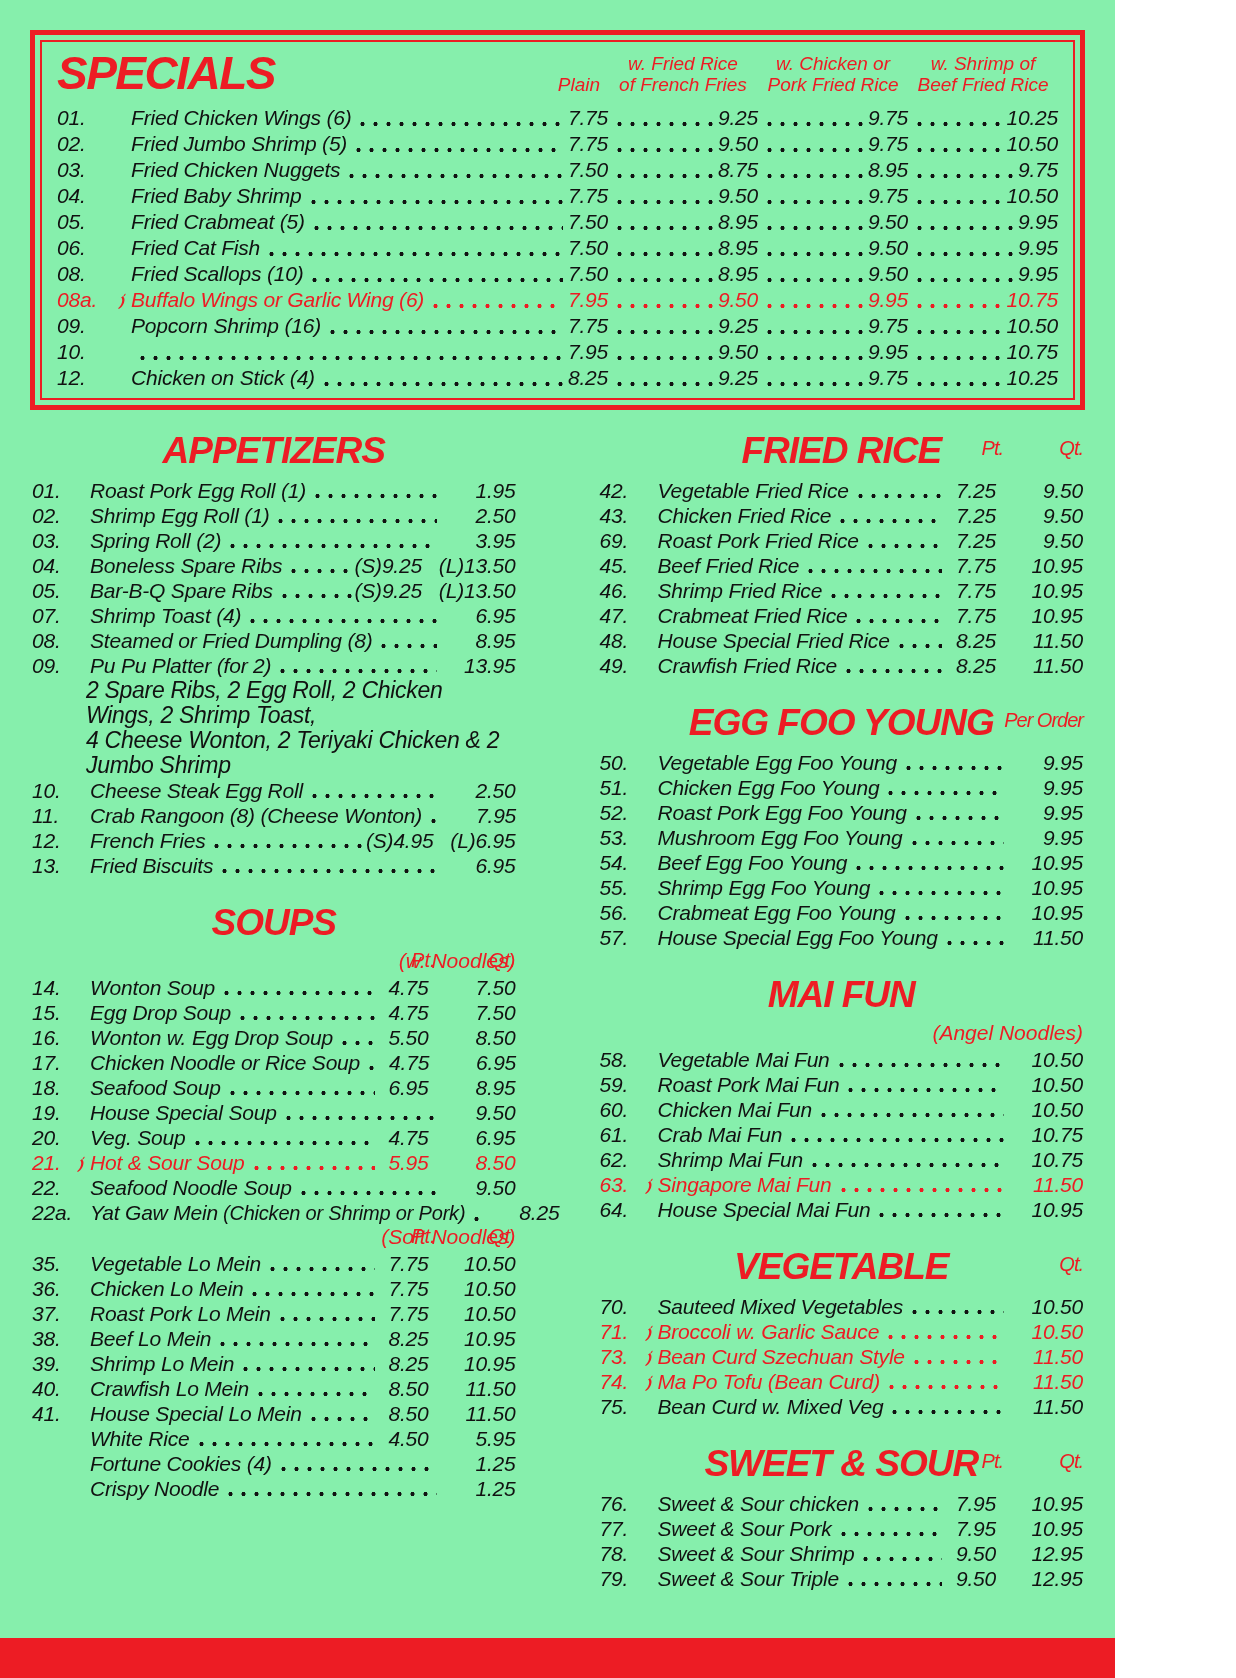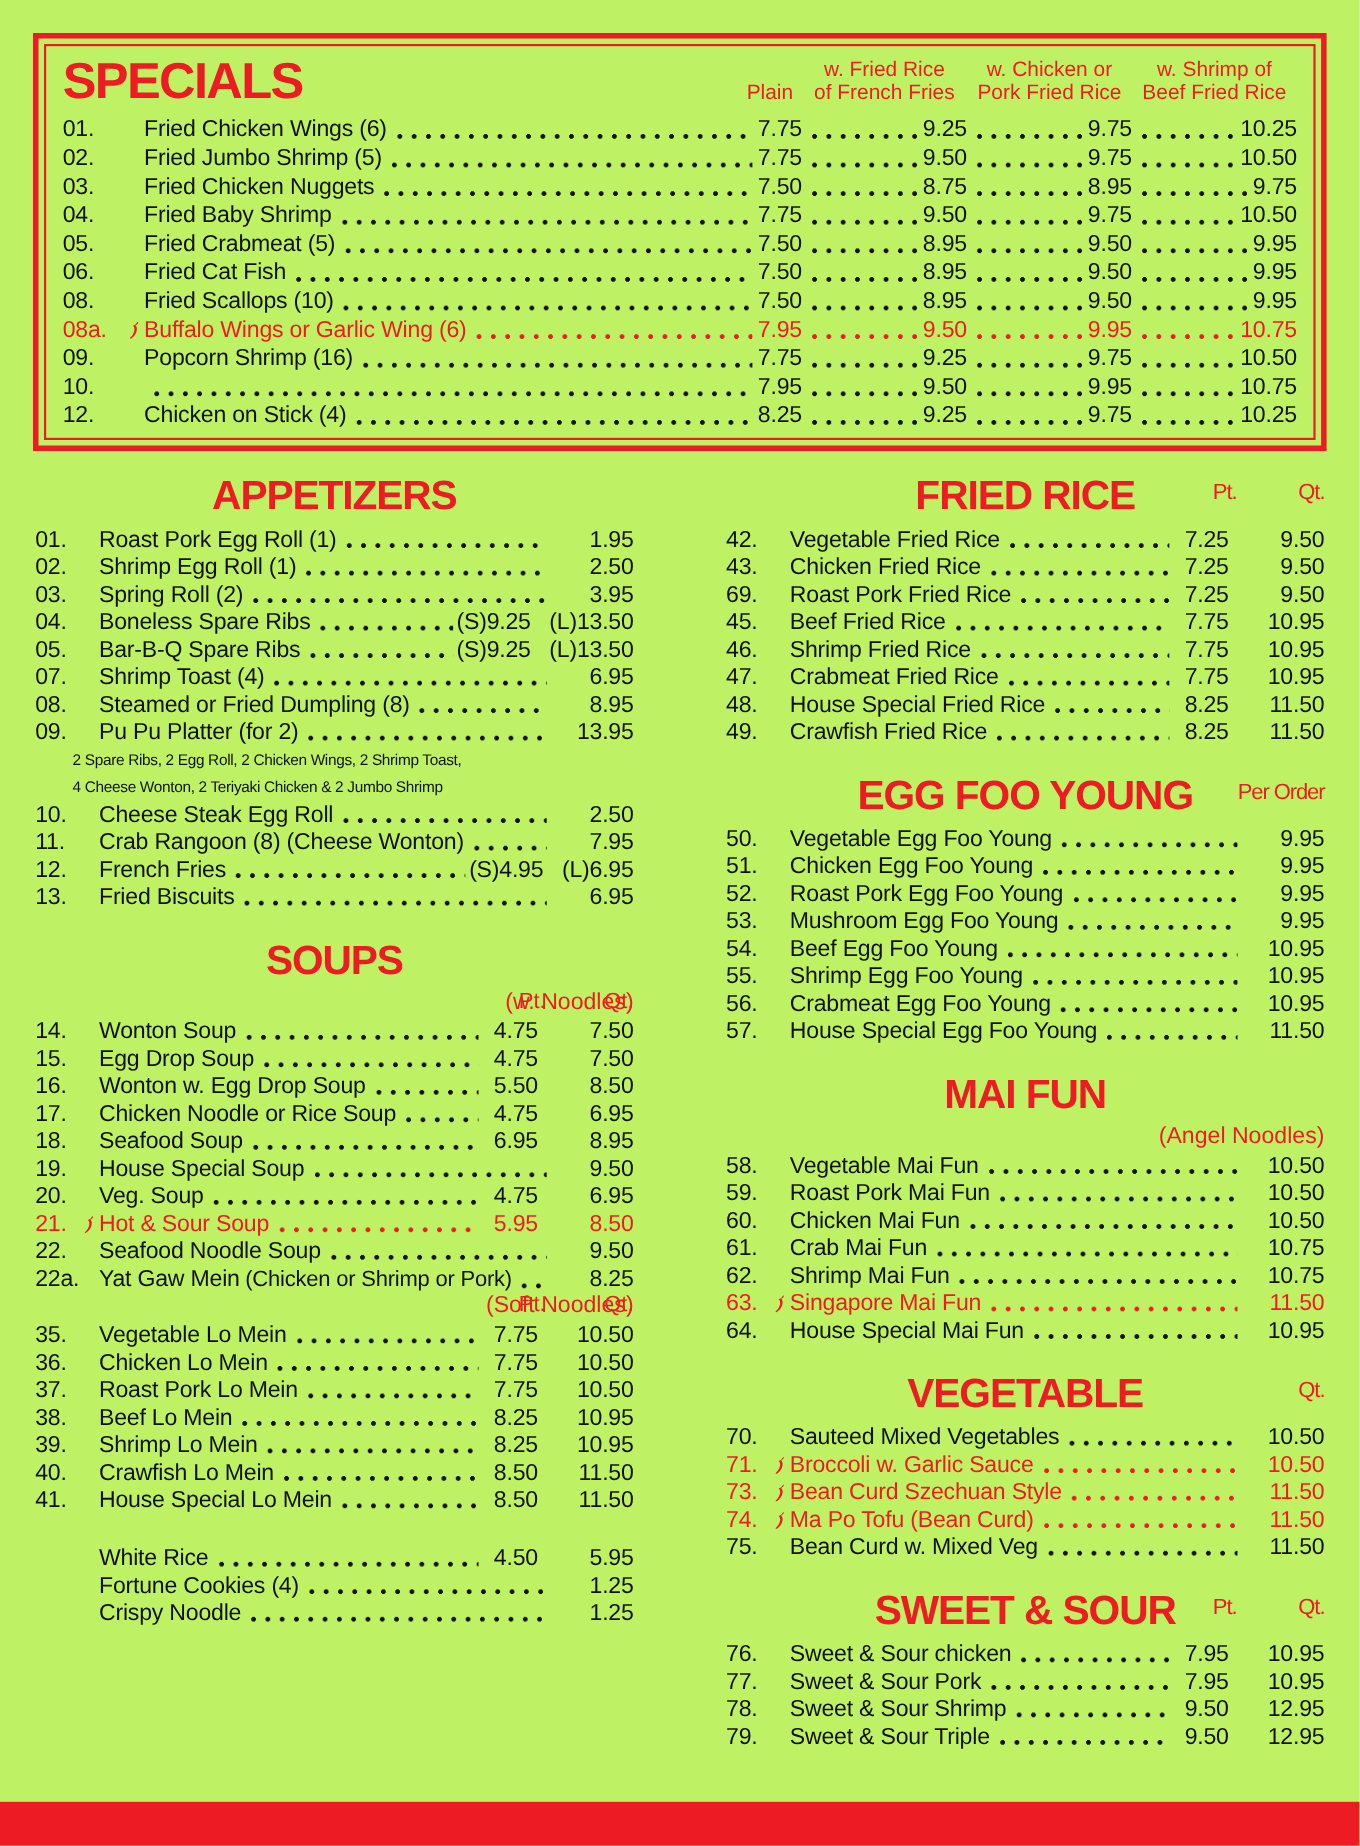--- a/index.html
+++ b/index.html
@@ -1,17 +1,17 @@
 <!DOCTYPE html>
 <html style="--accent: #ed1c24;"><head>
 <meta charset="utf-8">
 <style>
   html,body{margin:0;padding:0;}
   body{font-family:"Liberation Sans","DejaVu Sans",sans-serif;color:#111;background:#fff;}
-  .page{width:1236px;height:1678px;position:relative;background:#bef264;overflow:hidden;}
+  .page{width:1115px;height:1678px;position:relative;background:#86efac;overflow:hidden;font-style:italic;}
 
   
   .specials-box{position:relative;margin:30px 30px 0;border:5px solid var(--accent);padding:12px 22px 14px;}
   .specials-box::before{content:"";position:absolute;inset:5px;border:2px solid var(--accent);pointer-events:none;}
   .sp-head{display:flex;align-items:flex-end;margin:4px 0 10px;}
   .sp-title{margin:0;color:var(--accent);font-size:46px;line-height:44px;font-weight:bold;letter-spacing:-1.5px;flex:none;}
   .sp-cols{display:flex;align-items:flex-end;margin-left:auto;color:var(--accent);font-size:19px;line-height:21px;text-align:center;}
   .sp-colcell{width:150px;}
   .sp-colcell.plain{width:78px;text-align:right;padding-right:8px;}
   .sp-row{display:flex;align-items:baseline;font-size:21px;line-height:26px;letter-spacing:-0.2px;}
@@ -31,29 +31,29 @@
   .main{display:flex;gap:84px;margin:18px 32px 0;}
   .col{flex:1 1 0;min-width:0;}
   .sec-title{position:relative;margin:24px 0 6px;color:var(--accent);text-align:center;
     font-size:37px;line-height:42px;font-weight:bold;letter-spacing:-1px;}
   .sec:first-child .sec-title{margin-top:2px;}
   .sec-sub{position:relative;color:var(--accent);text-align:right;font-size:21px;line-height:25px;margin:-2px 0 2px;}
   .lbl{position:absolute;bottom:3px;font-size:20px;font-weight:normal;color:var(--accent);white-space:nowrap;}
   .lbl-pt{right:80px;}
   .lbl-qt{right:0;}
   .sec-sub .lbl{bottom:0;}
-  .sec.untitled{margin-top:28px;}
+  .sec.untitled{}
 
   .row{display:flex;align-items:baseline;font-size:21px;line-height:25px;letter-spacing:-0.2px;}
   .num{width:58px;flex:none;}
   .nm{flex:none;white-space:nowrap;min-width:0;}
   .note{font-size:20px;margin-left:5px;text-align:center;}
   .pt{flex:none;width:62px;text-align:center;white-space:pre;}
   .qt{flex:none;min-width:76px;text-align:right;white-space:pre;}
-  .desc{margin-left:34px;font-size:14px;line-height:25px;letter-spacing:-0.3px;}
+  .desc{margin-left:54px;font-size:23px;line-height:25px;letter-spacing:-0.3px;}
 
   .chili-wrap{display:inline-block;width:11px;margin-left:-14px;margin-right:3px;color:var(--accent);}
   .chili{width:11px;height:17px;vertical-align:-3px;}
 
   
   .footer-bar{position:absolute;left:0;right:0;bottom:0;height:40px;background:var(--accent);}
 </style>
 </head>
 <body>
 

